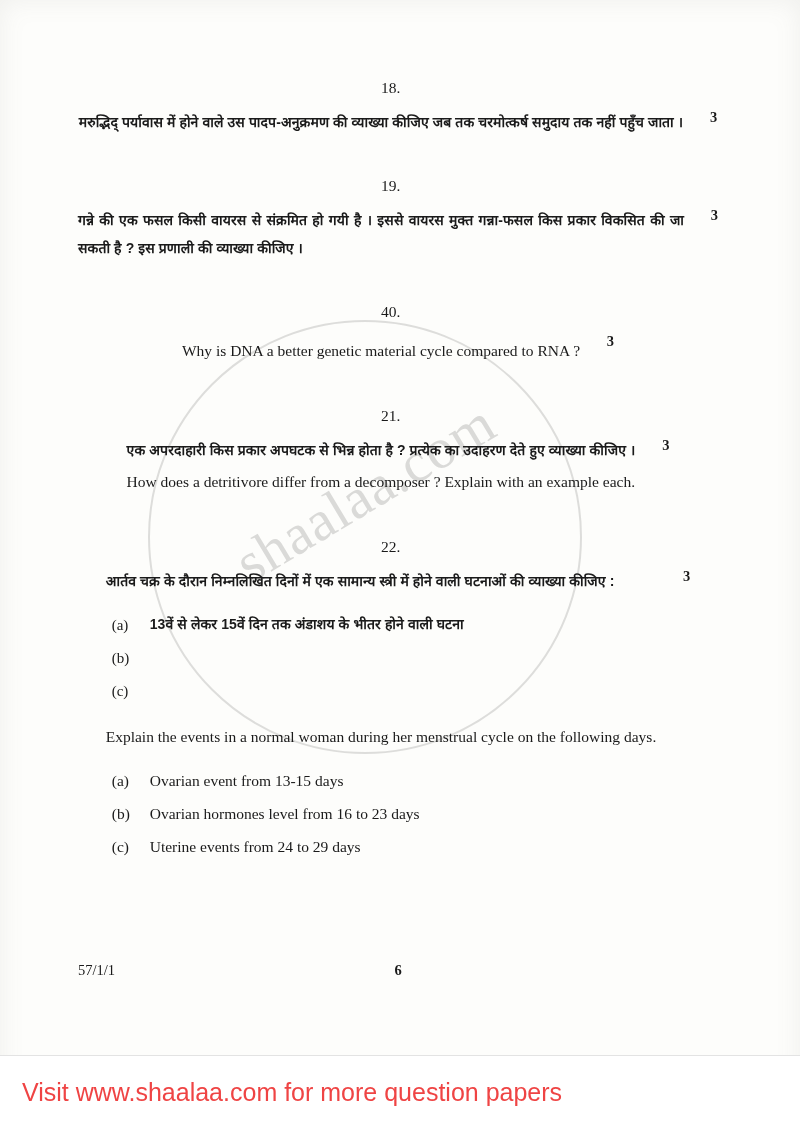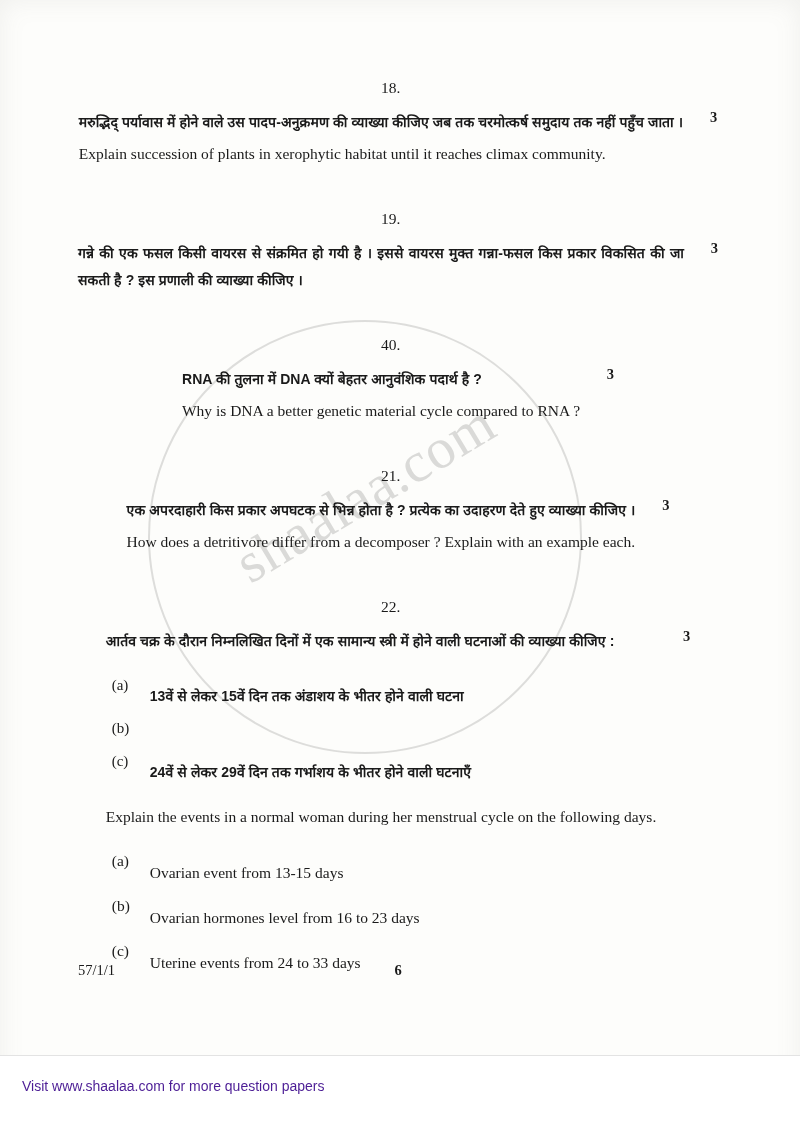--- a/index.html
+++ b/index.html
@@ -124,21 +124,21 @@
     align-items: flex-start;
     margin-top: 4px;
   }
   .sub-label {
     width: 44px;
     flex: 0 0 44px;
     padding-left: 6px;
     box-sizing: border-box;
   }
   .sub-text { flex: 1 1 auto; }
-  .sub .hi, .sub .en { margin-top: 12px; }
+  .sub .hi, .sub .en { margin-top: 0; }
   .sub-label.ser { font-family: "Liberation Serif", serif; font-size: 15.5px; line-height: 1.85; }
   .sub-label.hin { font-family: "Liberation Serif", serif; font-size: 15px; line-height: 1.95; }
 
   .spacer-lg { height: 30px; }
   .spacer-sm { height: 12px; }
 
   
   .page-footer {
     position: absolute;
     left: 78px;
@@ -169,41 +169,40 @@
     width: 800px;
     height: 76px;
     background: #ffffff;
     border-top: 1px solid #e3e3e3;
   }
   .promo-text {
     position: absolute;
     left: 22px;
     top: 22px;
     font-family: "Liberation Sans", sans-serif;
-    font-size: 14px;
-    color: #4c1d95;
+    font-size: 25px;
+    color: #ef4444;
   }
 </style>
 </head>
 <body>
 
 <div class="page">
 
   <div class="watermark"></div>
   <div class="watermark-text">shaalaa.com</div>
 
   <div class="content">
 
     <div class="qblock">
       <div class="qrow">
         <div class="qnum">18.</div>
         <div class="qbody">
           <div class="marks">3</div>
           <div class="hi">मरुद्भिद् पर्यावास में होने वाले उस पादप-अनुक्रमण की व्याख्या कीजिए जब तक चरमोत्कर्ष समुदाय तक नहीं पहुँच जाता ।</div>
-          <div class="en">Explain succession of plants in xerophytic habitat until it reaches climax community.</div>
         </div>
       </div>
     </div>
 
     <div class="spacer-lg"></div>
 
     <div class="qblock">
       <div class="qrow">
         <div class="qnum">19.</div>
         <div class="qbody">
@@ -213,21 +212,20 @@
       </div>
     </div>
 
     <div class="spacer-lg"></div>
 
     <div class="qblock">
       <div class="qrow">
         <div class="qnum">40.</div>
         <div class="qbody">
           <div class="marks">3</div>
-          <div class="hi nj">RNA की तुलना में DNA क्यों बेहतर आनुवंशिक पदार्थ है ?</div>
           <div class="en nj">Why is DNA a better genetic material cycle compared to RNA ?</div>
         </div>
       </div>
     </div>
 
     <div class="spacer-lg"></div>
 
     <div class="qblock">
       <div class="qrow">
         <div class="qnum">21.</div>
@@ -256,23 +254,20 @@
                 <div class="hi nj">13वें से लेकर 15वें दिन तक अंडाशय के भीतर होने वाली घटना</div>
               </div>
           </div>
 
           <div class="sub">
             <div class="sub-label hin">(b)</div>
           </div>
 
           <div class="sub">
             <div class="sub-label hin">(c)</div>
-            <div class="sub-text">
-                <div class="hi nj">24वें से लेकर 29वें दिन तक गर्भाशय के भीतर होने वाली घटनाएँ</div>
-              </div>
           </div>
 
           <div class="spacer-sm"></div>
 
           <div class="en">Explain the events in a normal woman during her menstrual cycle on the following days.</div>
 
           <div class="spacer-sm"></div>
 
           <div class="sub">
             <div class="sub-label ser">(a)</div>
@@ -284,21 +279,21 @@
           <div class="sub">
             <div class="sub-label ser">(b)</div>
             <div class="sub-text">
                 <div class="en nj">Ovarian hormones level from 16 to 23 days</div>
               </div>
           </div>
 
           <div class="sub">
             <div class="sub-label ser">(c)</div>
             <div class="sub-text">
-                <div class="en nj">Uterine events from 24 to 33 days</div>
+                <div class="en nj">Uterine events from 24 to 29 days</div>
               </div>
           </div>
 
         </div>
       </div>
     </div>
 
   </div>
 
   <div class="page-footer">

